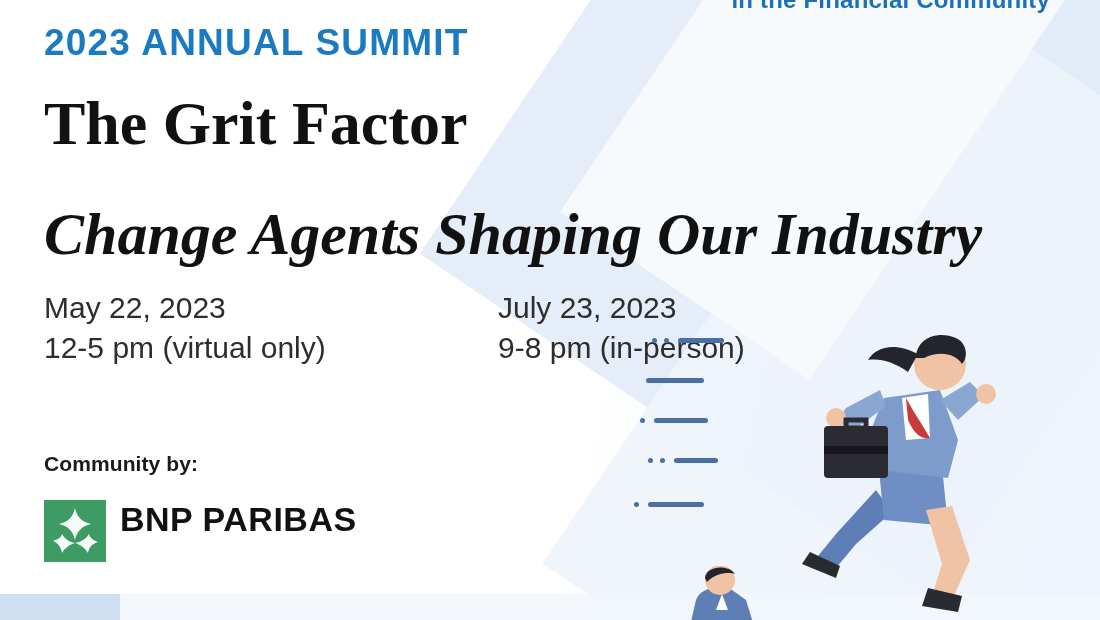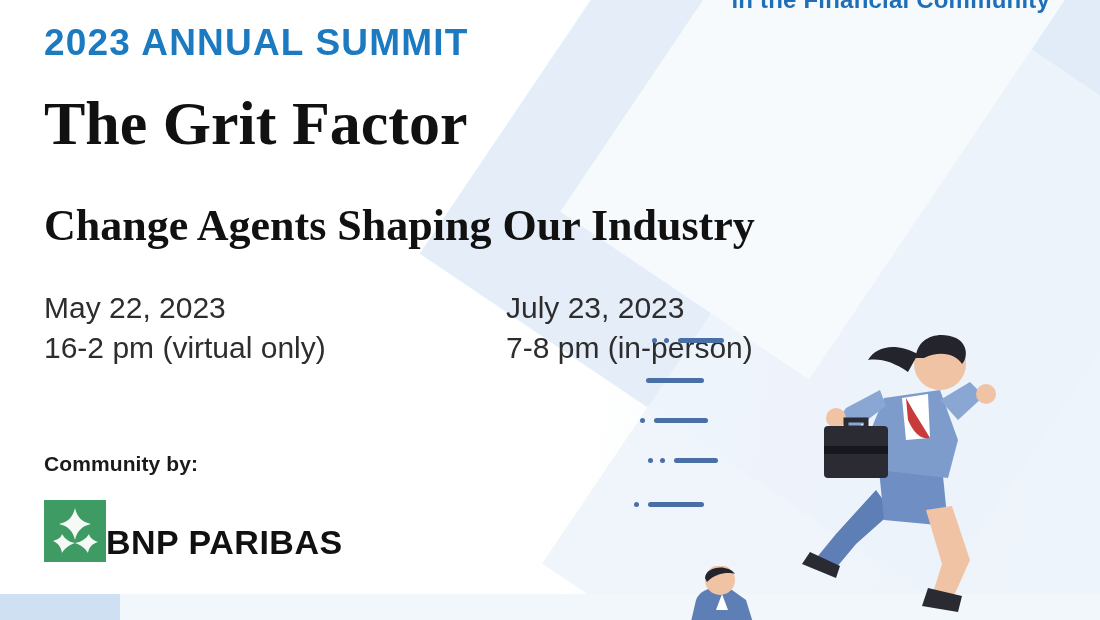--- a/index.html
+++ b/index.html
@@ -90,27 +90,28 @@
     font-weight: 700;
     color: #111111;
     letter-spacing: 0px;
     white-space: nowrap;
   }
 
   .subtitle {
     position: absolute;
     left: 44px; top: 200px;
     font-family: "Liberation Serif", serif;
-    font-size: 44px;
+    font-size: 60px;
+    font-style: italic;
     font-weight: 700;
     color: #111111;
     white-space: nowrap;
   }
 
-  .dates { position: absolute; left: 44px; top: 288px; display: flex; gap: 12px; }
+  .dates { position: absolute; left: 44px; top: 288px; display: flex; gap: 4px; }
   .date-col { width: 450px; }
   .date-line {
     font-size: 30px;
     color: #2d2d2d;
     line-height: 1.32;
     white-space: nowrap;
   }
 
   .sponsor-label {
     position: absolute;
@@ -118,21 +119,22 @@
     font-size: 21px;
     font-weight: 700;
     color: #1a1a1a;
     letter-spacing: .1px;
   }
 
   .sponsor-logo {
     position: absolute;
     left: 44px; top: 500px;
     display: flex;
-    align-items: flex-end;
+    align-items: flex-start;
+    gap: 14px;
   }
   .bnp-mark {
     width: 62px; height: 62px;
     background: #3e9b63;
     position: relative;
     overflow: hidden;
     flex: 0 0 auto;
   }
   .bnp-mark svg { position: absolute; inset: 0; }
   .bnp-text {
@@ -175,25 +177,25 @@
 
   <div class="top-partial">in the Financial Community</div>
 
   <div class="eyebrow">2023 ANNUAL SUMMIT</div>
   <div class="main-title">The Grit Factor</div>
   <div class="subtitle">Change Agents Shaping Our Industry</div>
 
   <div class="dates">
     <div class="date-col">
       <div class="date-line">May 22, 2023</div>
-      <div class="date-line">16-2 pm (virtual only)</div>
+      <div class="date-line">12-5 pm (virtual only)</div>
     </div>
     <div class="date-col">
       <div class="date-line">July 23, 2023</div>
-      <div class="date-line">7-8 pm (in-person)</div>
+      <div class="date-line">9-8 pm (in-person)</div>
     </div>
   </div>
 
   <div class="sponsor-label">Community by:</div>
 
   <div class="sponsor-logo">
     <div class="bnp-mark">
       <svg viewBox="0 0 62 62" width="62" height="62" aria-hidden="true">
         <g fill="#ffffff">
           <path d="M31 8 C33 17, 38 22, 47 24 C38 26, 33 31, 31 40 C29 31, 24 26, 15 24 C24 22, 29 17, 31 8 Z" opacity="0.95"></path>

